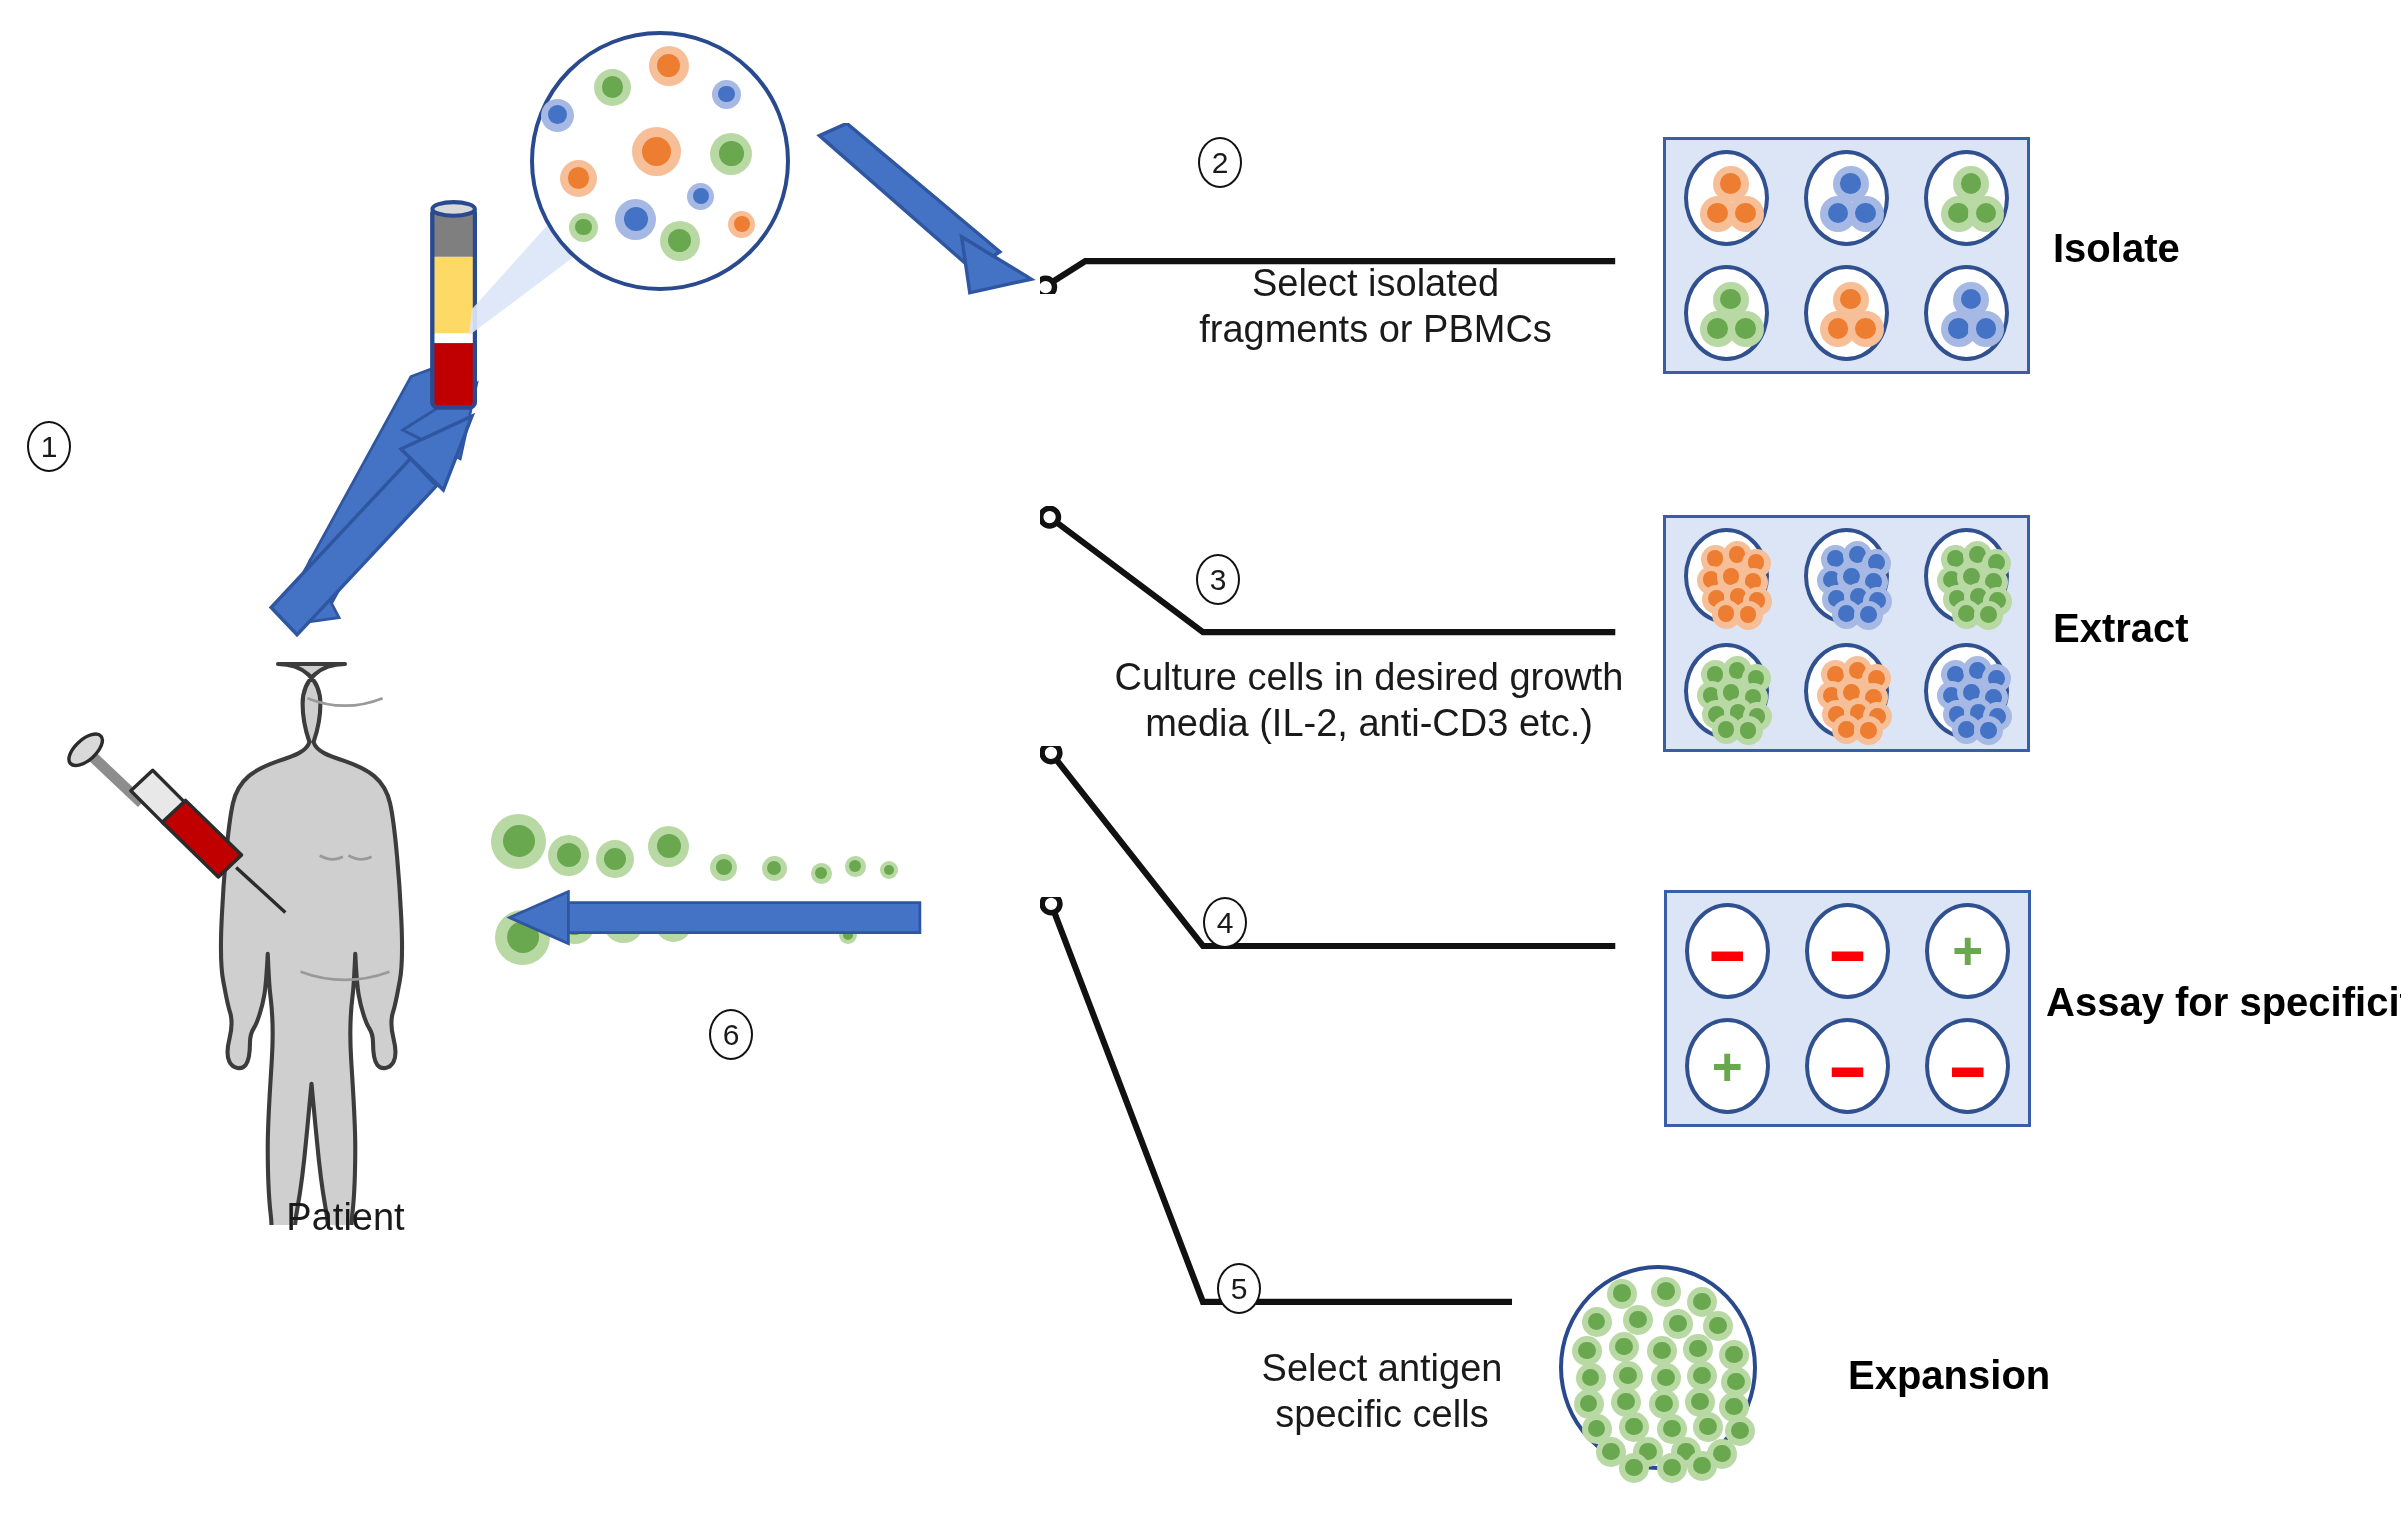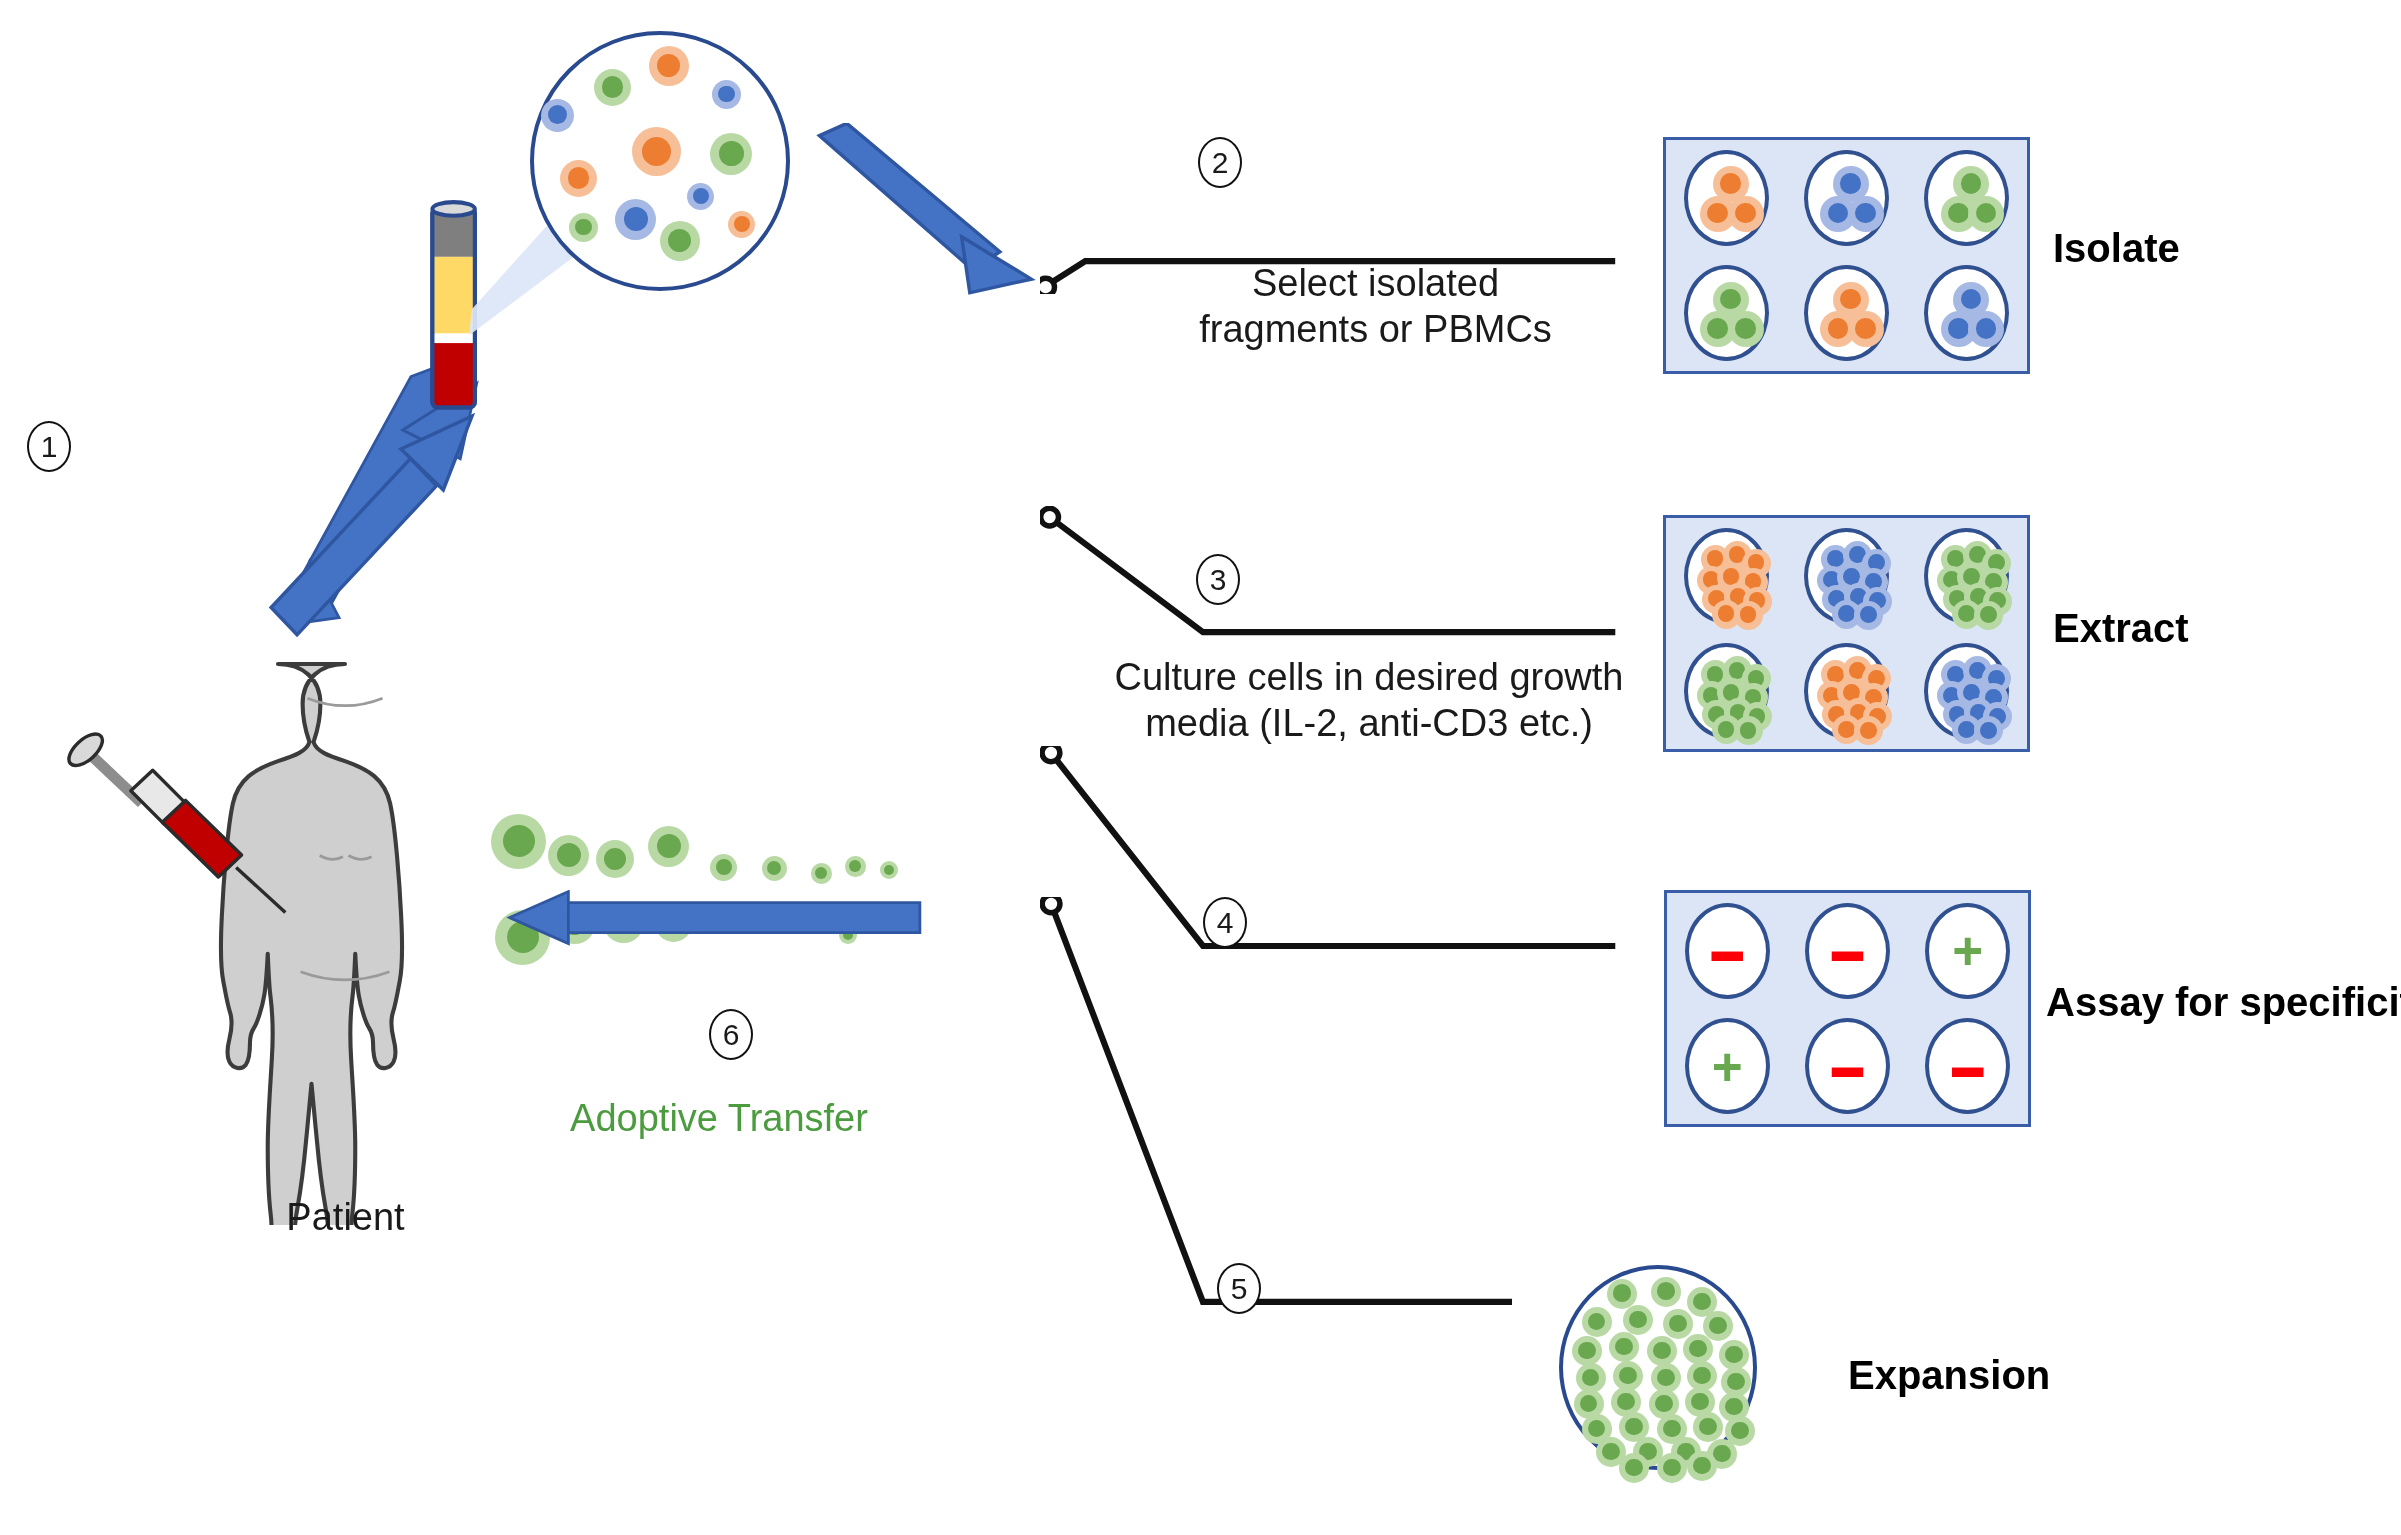--- a/index.html
+++ b/index.html
@@ -603,20 +603,22 @@
         </div>
       </div>
     </div>
   <div class="bold-label" style="left:2046px;top:980px;">Assay for specificity</div>
 
   <svg class="abs" style="left:1040px;top:897px;" width="479" height="424" viewBox="0 0 700 620">
     <polyline points="16,10 238,592 690,592" fill="none" stroke="#111" stroke-width="9"></polyline>
     <circle cx="16" cy="10" r="13" fill="#fff" stroke="#111" stroke-width="8"></circle>
   </svg>
   <div class="step" style="left:1217px;top:1263px;">5</div>
+  <div class="txt" style="left:1218px;top:1345px;width:328px;">Select antigen
+specific cells</div>
 
   <div class="bigcircle" id="expCircle" style="left:1559px;top:1265px;width:198px;height:205px;">
       <div class="cellsm" style="left: 44px; top: 9.6px; width: 30px; height: 30px; background: rgb(184, 217, 164);">
         <div class="cellsm" style="left: 6.3px; top: 5.9px; width: 17.5px; height: 17.5px; background: rgb(106, 168, 79);"></div>
       </div>
       <div class="cellsm" style="left: 88px; top: 7.5px; width: 30px; height: 30px; background: rgb(184, 217, 164);">
         <div class="cellsm" style="left: 6.3px; top: 5.9px; width: 17.5px; height: 17.5px; background: rgb(106, 168, 79);"></div>
       </div>
       <div class="cellsm" style="left: 124px; top: 18px; width: 30px; height: 30px; background: rgb(184, 217, 164);">
         <div class="cellsm" style="left: 6.3px; top: 5.9px; width: 17.5px; height: 17.5px; background: rgb(106, 168, 79);"></div>
@@ -781,18 +783,17 @@
     </div>
 
   <svg class="abs" style="left:500px;top:890px;" width="424" height="62" viewBox="0 0 620 90">
     <g fill="#4472c4" stroke="#2f56a0" stroke-width="4">
       <polygon points="96,18 614,18 614,62 96,62"></polygon>
       <polygon points="100,2 100,78 14,40"></polygon>
     </g>
   </svg>
 
   <div class="step" style="left:709px;top:1009px;">6</div>
-  <div class="txt green-text" style="left:541px;top:1095px;width:356px;">Adoptive Transfer</div>
 
   <div class="caption"></div>
 
 </div>
 
 
 </body></html>

